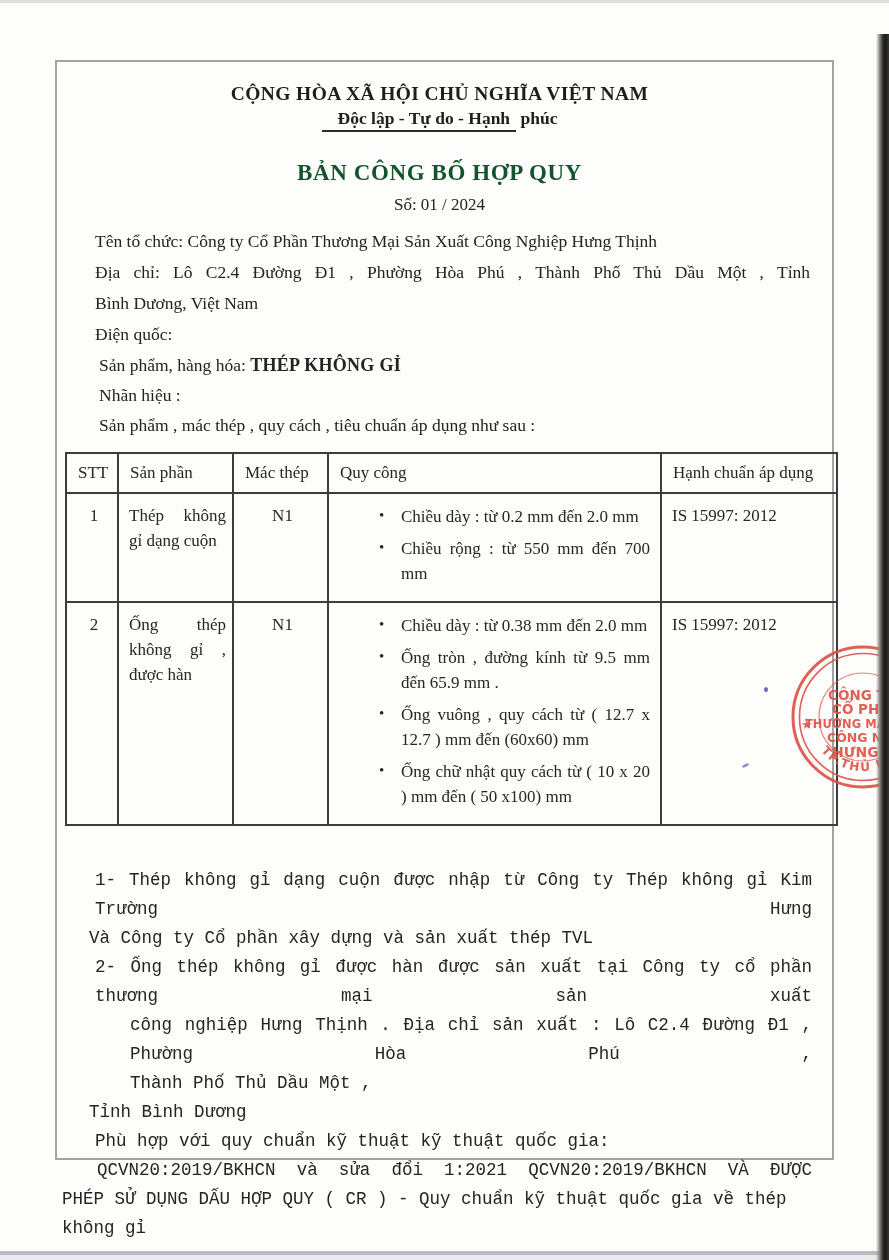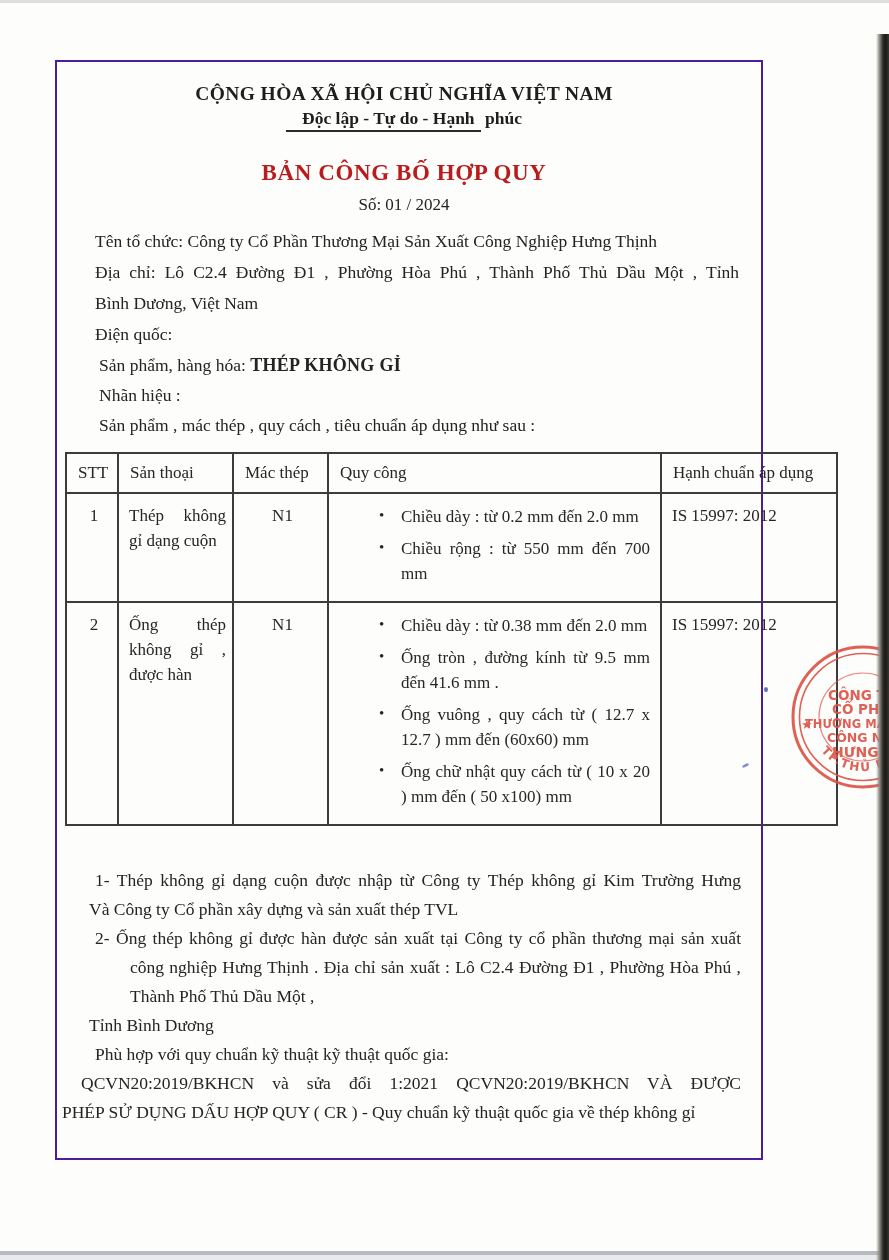--- a/index.html
+++ b/index.html
@@ -5,52 +5,52 @@
   html,body{margin:0;padding:0;}
   body{width:889px;height:1260px;background:#ffffff;font-family:"Liberation Serif","DejaVu Serif",serif;color:#232323;}
   .page{position:relative;width:889px;height:1260px;overflow:hidden;background:#fdfdfb;}
   
   .scan-edge-right{position:absolute;top:34px;right:0;width:13px;height:1226px;z-index:50;
     background:linear-gradient(to right,rgba(180,178,172,0),#8a8781 28%,#2b2925 55%,#1c1a17 75%,#3a3833 100%);}
   .scan-edge-bottom{position:absolute;left:0;top:1251px;width:889px;height:9px;z-index:49;
     background:linear-gradient(to bottom,#b7bac0 0 4px,#e9eaec 4px 100%);}
   .scan-edge-top{position:absolute;left:0;top:0;width:889px;height:3px;background:#dededa;}
   
-  .sheet{position:absolute;left:55px;top:60px;width:708px;height:1100px;box-sizing:border-box;
-    border:2px solid #4c1d95;}
+  .sheet{position:absolute;left:55px;top:60px;width:779px;height:1100px;box-sizing:border-box;
+    border:2px solid #a3a3a3;}
   .inner{position:relative;width:100%;height:100%;box-sizing:border-box;padding:10px 10px 0 0;}
   
   .nat-line1{margin-top:11px;text-align:center;font-weight:bold;font-size:19.5px;letter-spacing:.4px;color:#1e1e1e;}
   .nat-line2{margin-top:3px;text-align:center;font-weight:bold;font-size:17.5px;color:#1e1e1e;}
   .nat-line2 .u{border-bottom:2.5px solid #2a2a2a;padding:0 6px 2px 16px;}
-  .doc-title{margin-top:31px;text-align:center;font-weight:bold;font-size:23px;letter-spacing:.6px;color:#b91c1c;}
+  .doc-title{margin-top:31px;text-align:center;font-weight:bold;font-size:23px;letter-spacing:.6px;color:#14532d;}
   .doc-number{margin-top:9px;text-align:center;font-size:17px;}
   
   .org{margin:11px 12px 0 38px;font-size:17.5px;line-height:31px;}
   .jl{text-align:justify;text-align-last:justify;}
   .prod{margin:0 12px 0 42px;font-size:17.5px;line-height:30px;}
   .prod b{font-size:18px;letter-spacing:.3px;}
   
   table.conf{border-collapse:collapse;margin:12px 0 0 8px;width:771px;table-layout:fixed;
     font-size:17px;color:#262626;}
   table.conf th,table.conf td{border:2px solid #3c3c3c;vertical-align:top;box-sizing:border-box;}
   table.conf th{font-weight:normal;height:40px;vertical-align:middle;text-align:left;padding:2px 4px 2px 11px;font-size:17px;}
   th.c,td.c{text-align:center;padding-left:2px;}
   td.cell{padding:9px 6px 8px 10px;line-height:25px;}
   td.cell-j{text-align:justify;}
   ul.specs{list-style:none;margin:0;padding:1px 4px 0 0;}
   li.spec{position:relative;padding-left:62px;margin-bottom:7px;text-align:justify;line-height:25px;}
   li.spec .bullet{position:absolute;left:40px;top:-1px;font-size:15px;}
   
   .notes{margin-top:40px;font-size:17.5px;line-height:29px;color:#242424;}
-  .nl{margin-right:10px;}
+  .nl{margin-right:10px;font-family:Liberation Mono, monospace;}
   .ml38{margin-left:38px;}
   .ml35{margin-left:32px;}
   .ml73{margin-left:73px;}
-  .ml40{margin-left:24px;}
+  .ml40{margin-left:40px;}
   .ml5{margin-left:5px;}
   
   .stamp{position:absolute;left:743px;top:597px;z-index:10;opacity:.92;}
   .stamp text{fill:#dd5347;font-family:"DejaVu Sans","Liberation Sans",sans-serif;font-weight:bold;}
   .speck{position:absolute;border-radius:50%;background:#3949ab;opacity:.8;}
 </style>
 </head>
 <body>
 
 <div class="page">
@@ -82,21 +82,21 @@
         <colgroup>
             <col style="width:52px">
             <col style="width:115px">
             <col style="width:95px">
             <col style="width:333px">
             <col style="width:176px">
           </colgroup>
         <tbody>
             <tr>
           <th class="c">STT</th>
-          <th>Sản thoại</th>
+          <th>Sản phần</th>
           <th>Mác thép</th>
           <th>Quy công</th>
           <th>Hạnh chuẩn áp dụng</th>
         </tr>
         <tr>
           <td class="cell c">1</td>
           <td class="cell cell-j">Thép không gỉ dạng cuộn</td>
           <td class="cell c">N1</td>
           <td class="cell">
             <ul class="specs">
@@ -106,21 +106,21 @@
           </td>
           <td class="cell">IS 15997: 2012</td>
         </tr>
         <tr>
           <td class="cell c">2</td>
           <td class="cell cell-j">Ống thép không gỉ , được hàn</td>
           <td class="cell c">N1</td>
           <td class="cell">
             <ul class="specs">
               <li class="spec"><span class="bullet">•</span><span>Chiều dày : từ 0.38 mm đến 2.0 mm</span></li>
-              <li class="spec"><span class="bullet">•</span><span>Ống tròn , đường kính từ 9.5 mm đến 41.6 mm .</span></li>
+              <li class="spec"><span class="bullet">•</span><span>Ống tròn , đường kính từ 9.5 mm đến 65.9 mm .</span></li>
               <li class="spec"><span class="bullet">•</span><span>Ống vuông , quy cách từ ( 12.7 x 12.7 ) mm đến (60x60) mm</span></li>
               <li class="spec"><span class="bullet">•</span><span>Ống chữ nhật quy cách từ ( 10 x 20 ) mm đến ( 50 x100) mm</span></li>
             </ul>
           </td>
           <td class="cell">IS 15997: 2012</td>
         </tr>
       </tbody>
         </table>
 
       <div class="notes">

